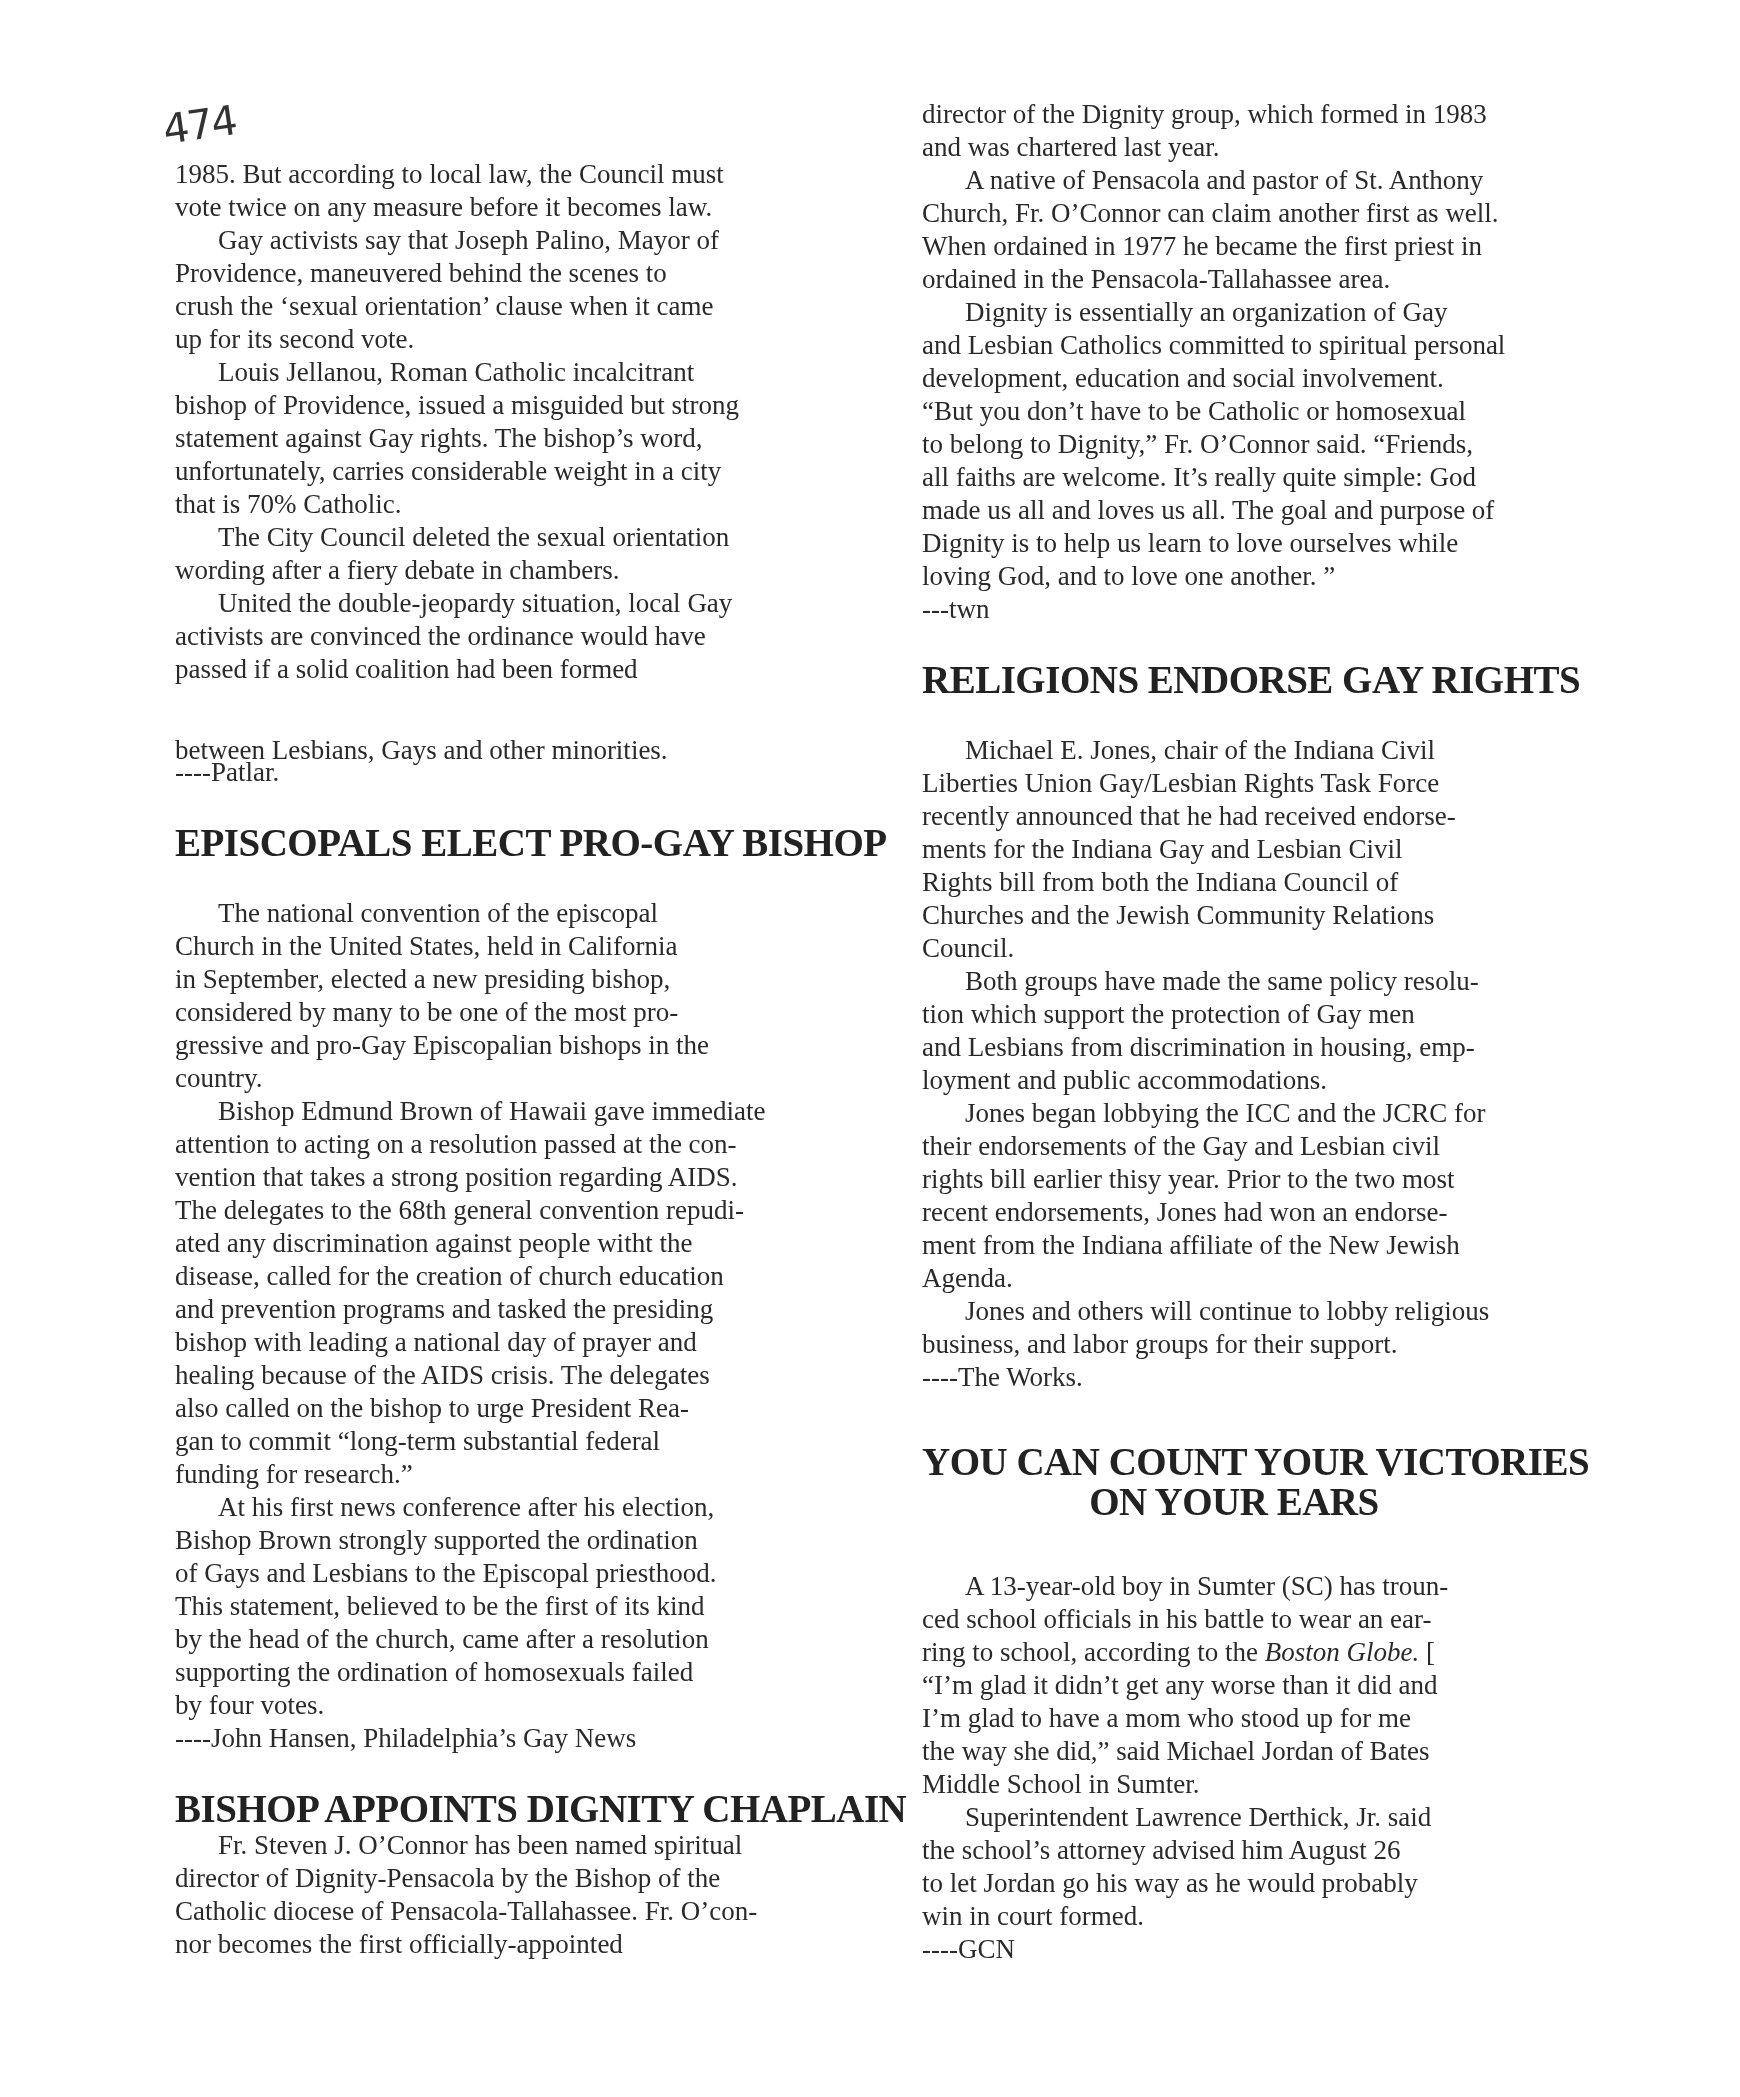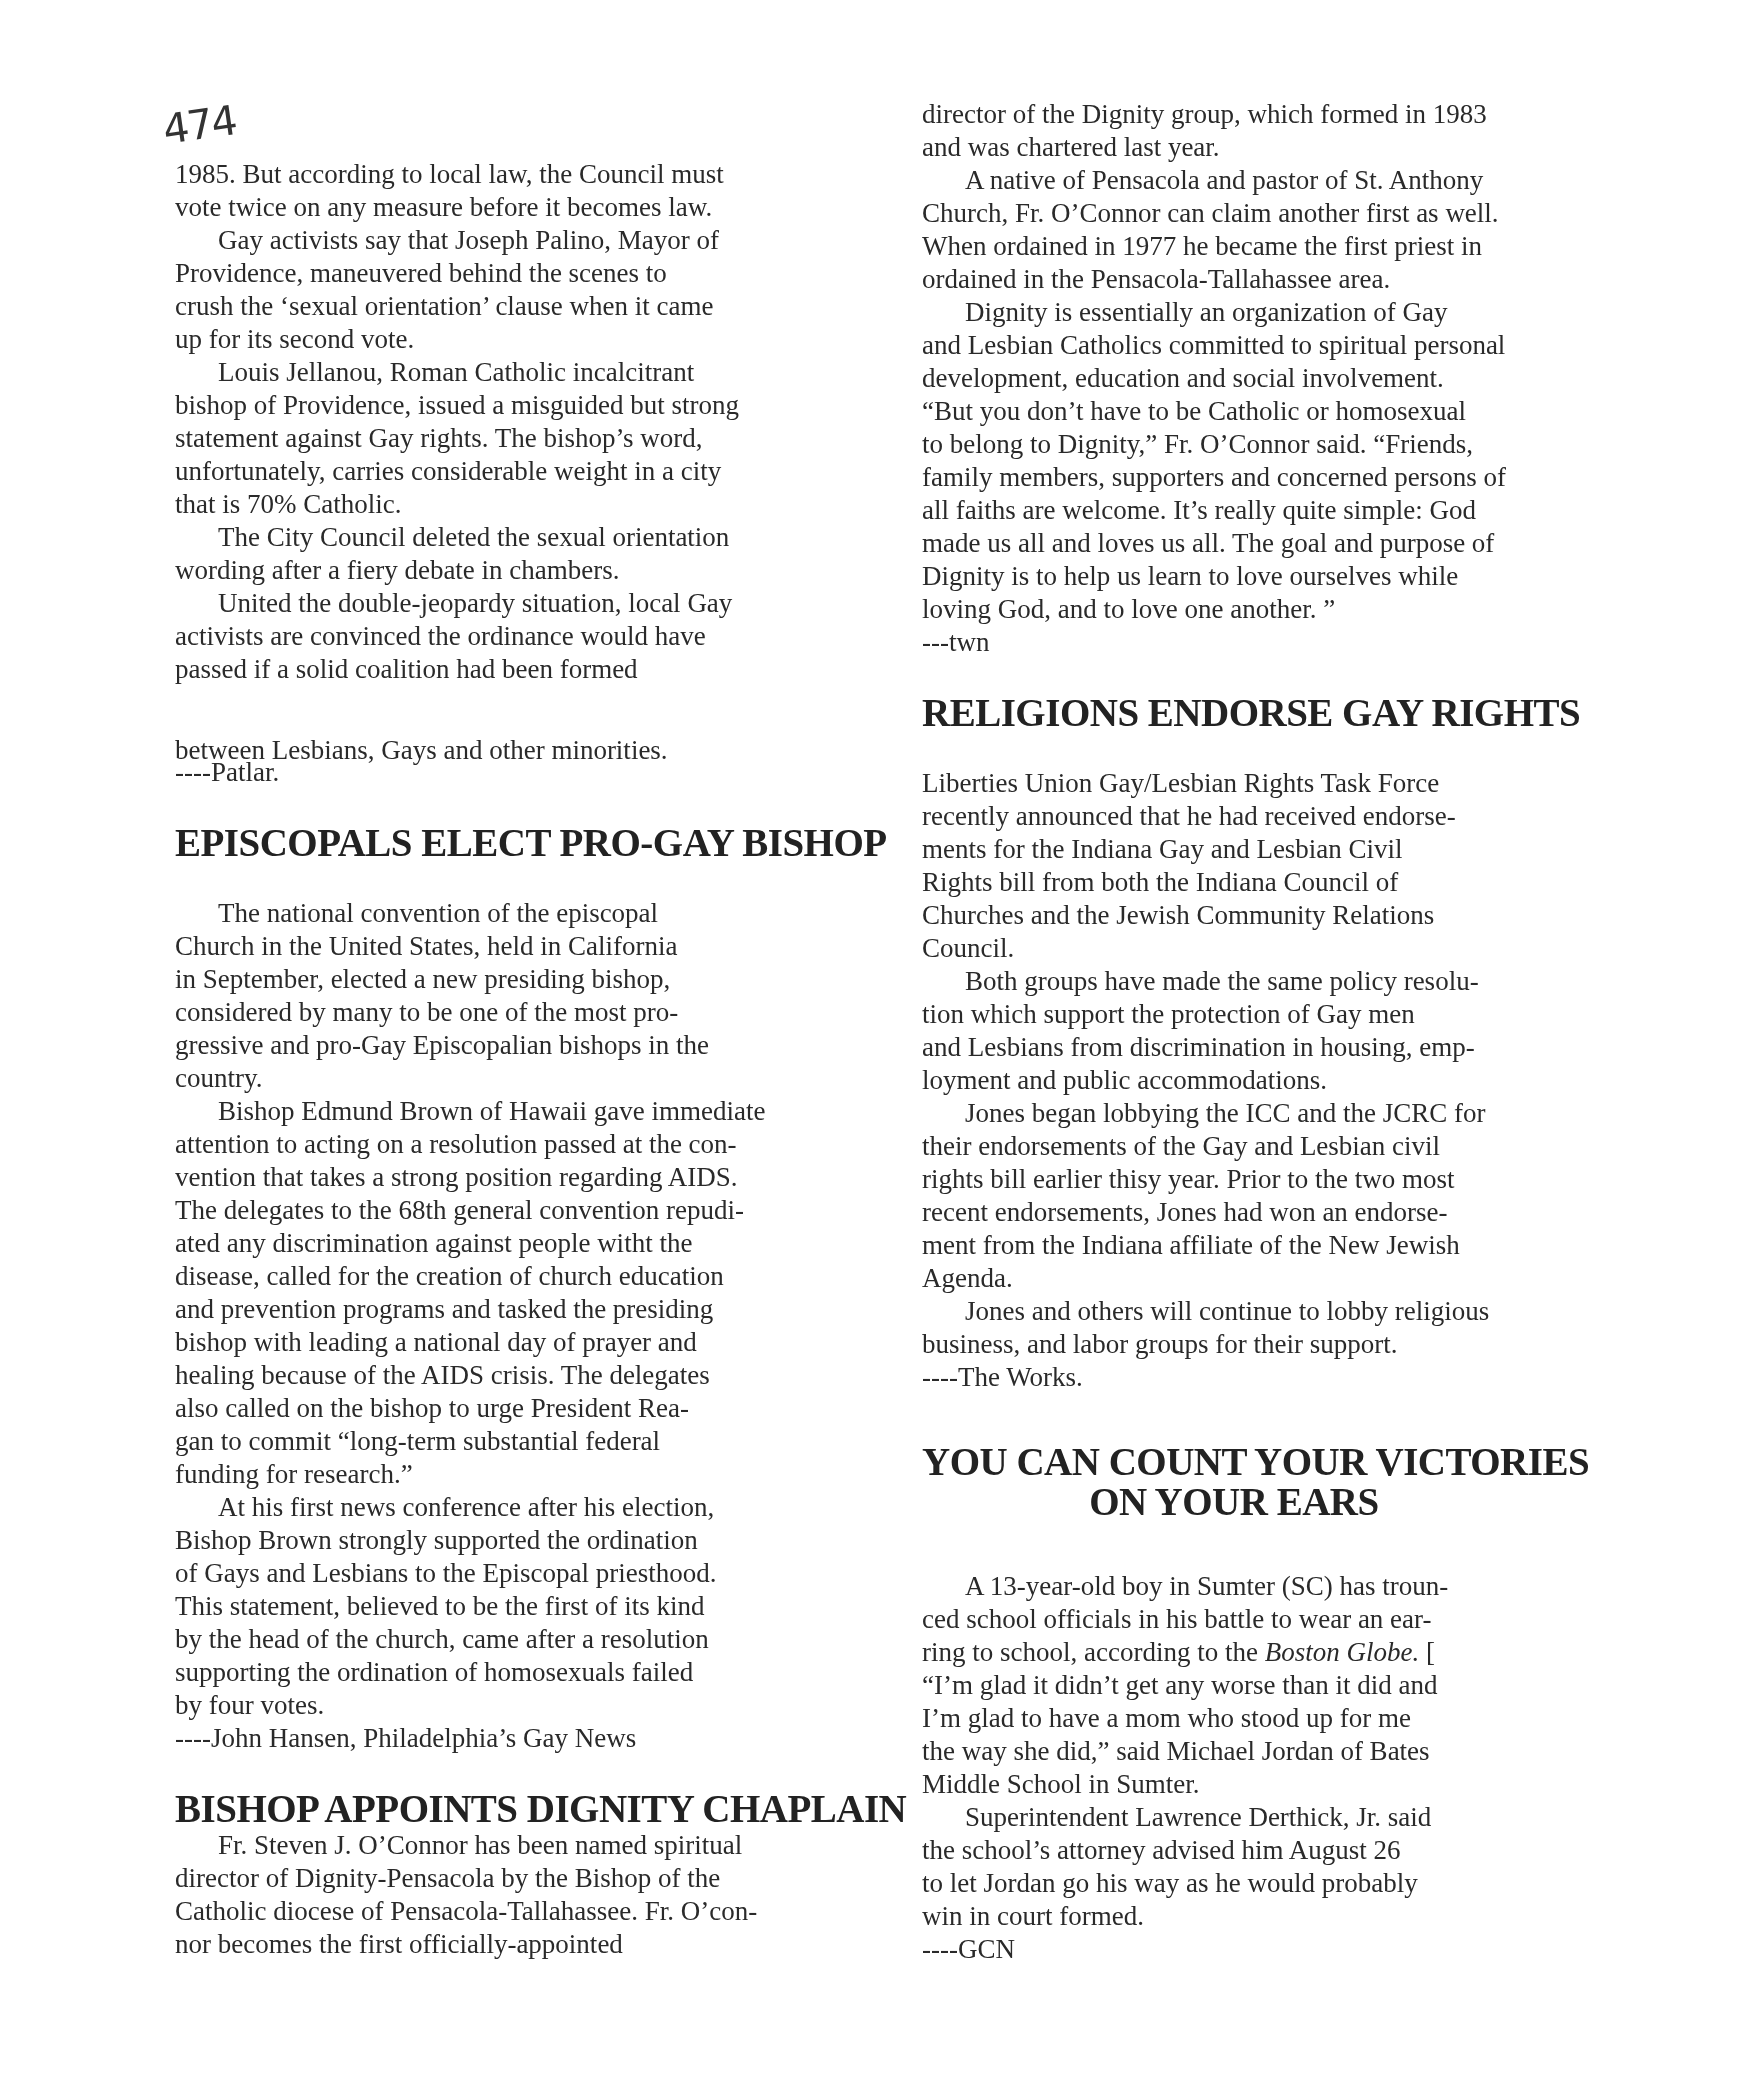--- a/index.html
+++ b/index.html
@@ -98,32 +98,32 @@
       <span class="line">and was chartered last year.</span>
       <span class="line indent">A native of Pensacola and pastor of St. Anthony</span>
       <span class="line">Church, Fr. O’Connor can claim another first as well.</span>
       <span class="line">When ordained in 1977 he became the first priest in</span>
       <span class="line">ordained in the Pensacola-Tallahassee    area.</span>
       <span class="line indent">Dignity is essentially an organization of Gay</span>
       <span class="line">and Lesbian Catholics committed to spiritual personal</span>
       <span class="line">development, education and social involvement.</span>
       <span class="line">“But you don’t     have to be Catholic or homosexual</span>
       <span class="line">to belong to Dignity,” Fr. O’Connor said. “Friends,</span>
-      <span class="line">family members, supporters and concerned persons of</span>
       <span class="line">all faiths are welcome. It’s really quite simple: God</span>
       <span class="line">made us all and loves us all. The goal and purpose of</span>
       <span class="line">Dignity is to help us learn to love ourselves while</span>
       <span class="line">loving God, and to love one another. ”</span>
     </div>
   <span class="line">---twn</span>
 
   <div class="gap-m"></div>
   <span class="headline">RELIGIONS ENDORSE GAY RIGHTS</span>
   <div class="gap-m"></div>
   <div id="religions-body">
+      <span class="line indent">Michael E. Jones, chair of the Indiana Civil</span>
       <span class="line">Liberties Union Gay/Lesbian Rights Task Force</span>
       <span class="line">recently announced that he had received endorse-</span>
       <span class="line">ments for the Indiana Gay and Lesbian Civil</span>
       <span class="line">Rights bill from both the Indiana Council of</span>
       <span class="line">Churches and the Jewish Community Relations</span>
       <span class="line">Council.</span>
       <span class="line indent">Both groups have made the same policy resolu-</span>
       <span class="line">tion which support  the protection of Gay men</span>
       <span class="line">and Lesbians from discrimination in housing, emp-</span>
       <span class="line">loyment and public accommodations.</span>

